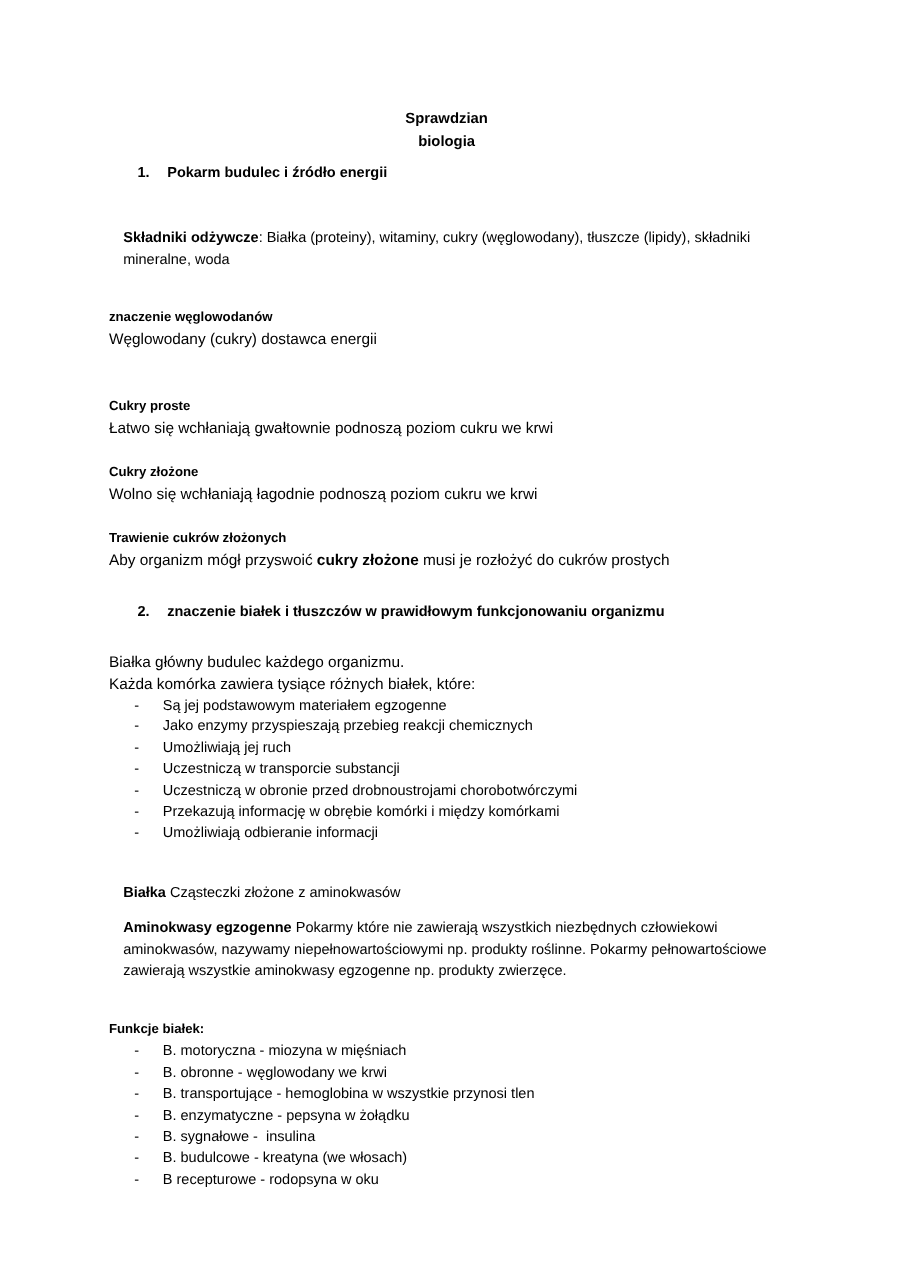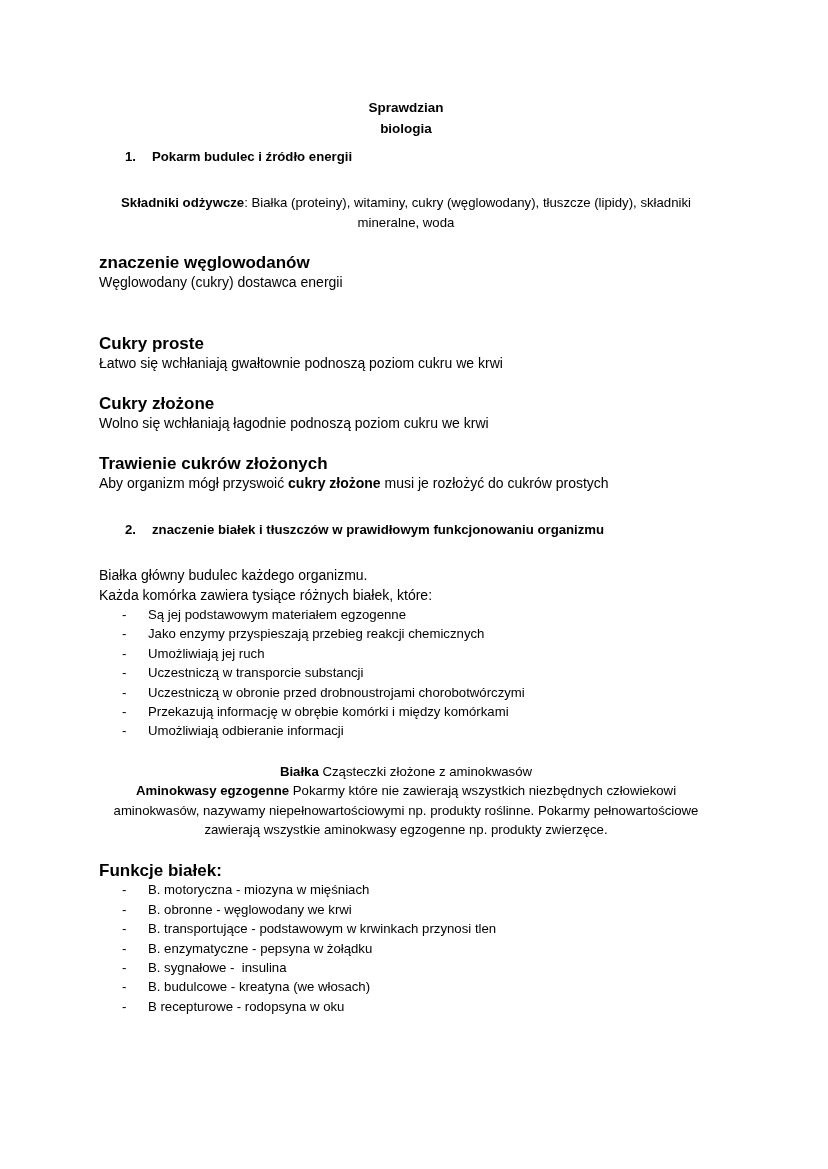--- a/index.html
+++ b/index.html
@@ -56,33 +56,33 @@
     position: absolute;
     left: 26px;
     top: 0;
     font-weight: bold;
   }
 
   .spacer-lg { height: 27px; }
   .spacer-md { height: 21px; }
 
   p.para {
-    margin: 0;
+    margin: 13px;
     font-size: 13.2px;
     line-height: 19.5px;
-    text-align: center;
+    text-align: left;
   }
   .b { font-weight: bold; }
 
   .block {
     margin: 0;
   }
   .block .head {
     font-weight: bold;
-    font-size: 17px;
+    font-size: 12px;
     line-height: 19.5px;
   }
   .block .line {
     font-size: 14px;
     line-height: 19.5px;
     white-space: pre-wrap;
   }
 
   ul.dash {
     list-style: none;
@@ -189,21 +189,21 @@
 
     <div class="spacer-md"></div>
 
     <div class="block">
       <div class="head">Funkcje białek:</div>
     </div>
 
     <ul class="dash">
       <li><span class="dash-marker">-</span><span>B. motoryczna - miozyna w mięśniach</span></li>
       <li><span class="dash-marker">-</span><span>B. obronne - węglowodany we krwi</span></li>
-      <li><span class="dash-marker">-</span><span>B. transportujące - podstawowym w krwinkach przynosi tlen</span></li>
+      <li><span class="dash-marker">-</span><span>B. transportujące - hemoglobina w wszystkie przynosi tlen</span></li>
       <li><span class="dash-marker">-</span><span>B. enzymatyczne - pepsyna w żołądku</span></li>
       <li><span class="dash-marker">-</span><span>B. sygnałowe -  insulina</span></li>
       <li><span class="dash-marker">-</span><span>B. budulcowe - kreatyna (we włosach)</span></li>
       <li><span class="dash-marker">-</span><span>B recepturowe - rodopsyna w oku</span></li>
     </ul>
 
   </div>
 </div>
 
 </body></html>

